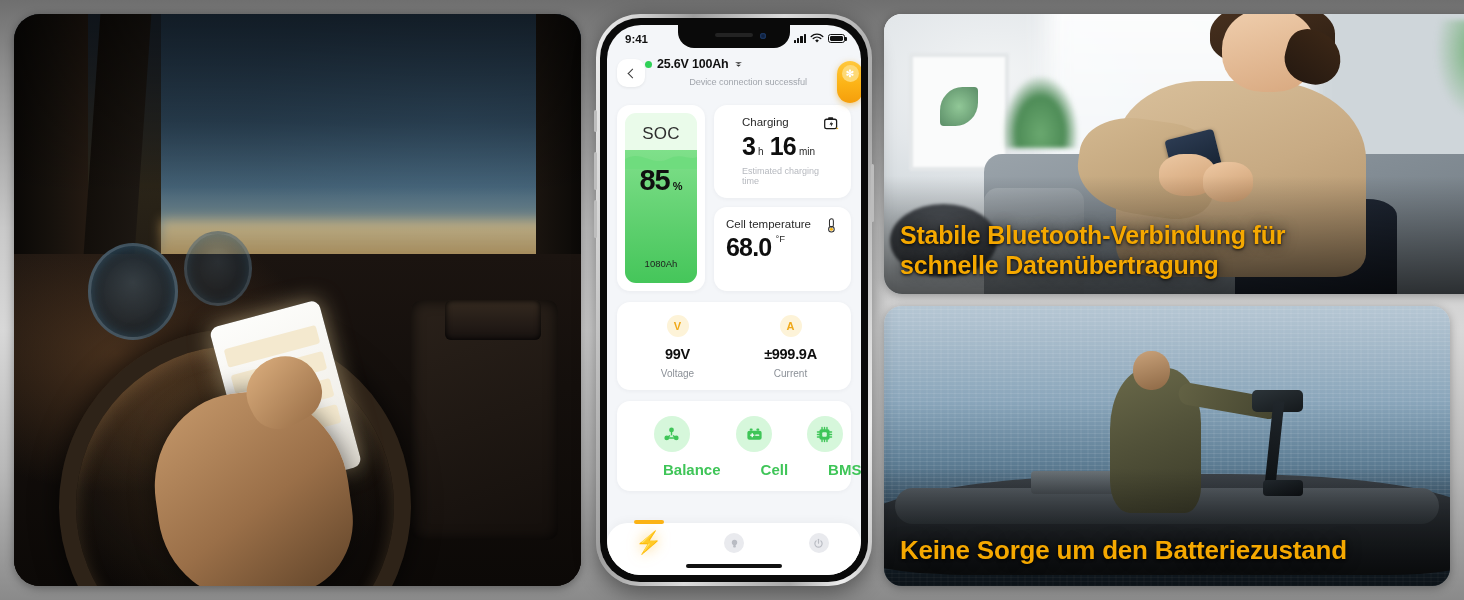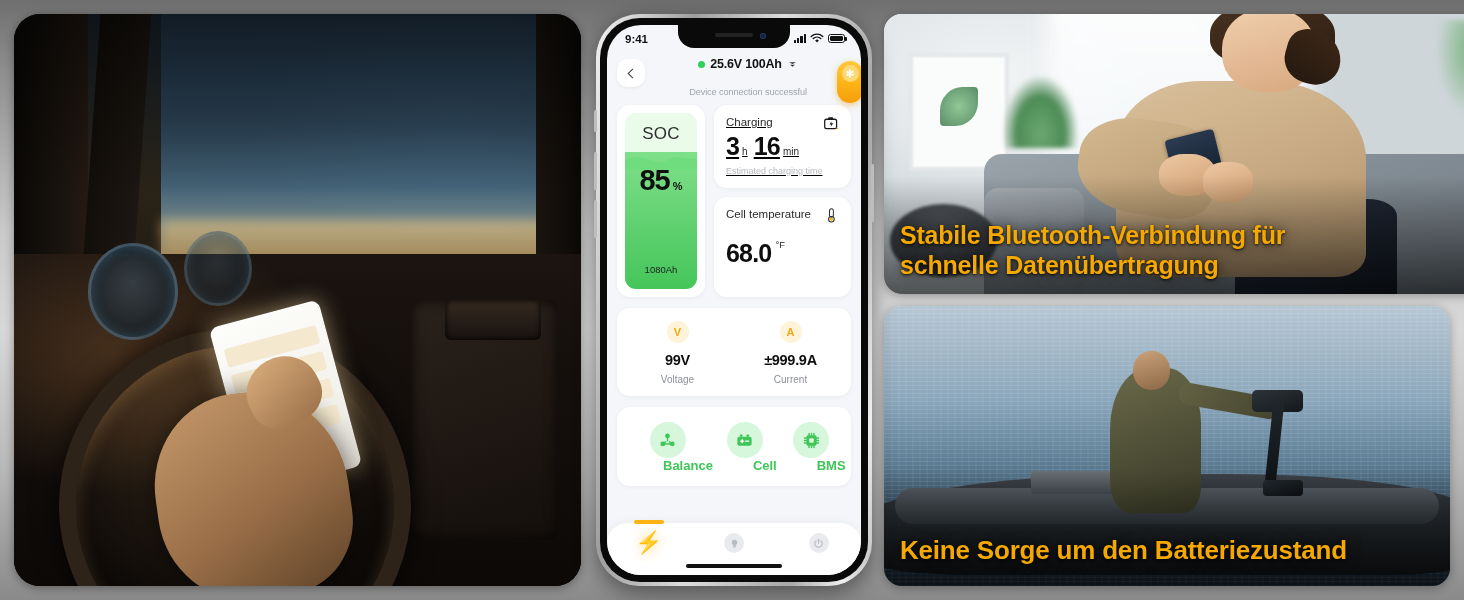--- a/index.html
+++ b/index.html
@@ -290,25 +290,25 @@
     display:flex; align-items:flex-start; padding:0 10px;
   }
   .back-btn {
     width:28px; height:28px; border-radius:10px; background:#fff;
     display:flex; align-items:center; justify-content:center;
     box-shadow:0 1px 3px rgba(0,0,0,.07); flex:0 0 auto; margin-top:4px;
   }
   .back-chev { width:7px; height:7px; border-left:1.8px solid #3a3a3a;
     border-bottom:1.8px solid #3a3a3a; transform:rotate(45deg); margin-left:3px; }
   .hdr-center { flex:1; text-align:center; padding-top:2px; }
-  .hdr-title-row { display:flex; align-items:center; justify-content:center; gap:5px; }
+  .hdr-title-row { display:flex; align-items:center; gap:5px; }
   .dot-green { width:7px; height:7px; border-radius:50%; background:#30d158; }
   .hdr-title { font-size:12.5px; font-weight:700; color:#111; letter-spacing:-.2px; }
   .hdr-caret { width:11px; height:11px; color:#333; }
-  .hdr-sub { font-size:9.2px; color:#a2a6ad; margin-top:16px; letter-spacing:-.1px; }
+  .hdr-sub { font-size:9.2px; color:#a2a6ad; margin-top:6px; letter-spacing:-.1px; }
   .bt-pill {
     position:absolute; right:-2px; top:6px; width:26px; height:42px;
     border-radius:13px;
     background:linear-gradient(180deg,#ffc83d 0%,#fcb316 55%,#f59e0b 100%);
     box-shadow:0 2px 6px rgba(230,160,20,.5);
     display:flex; align-items:flex-start; justify-content:center; padding-top:4px;
   }
   .bt-circle { width:17px; height:17px; border-radius:50%;
     background:#fdd976; display:flex; align-items:center; justify-content:center; }
   .bt-glyph { color:#fff; font-size:10px; font-weight:700; line-height:1; }
@@ -334,51 +334,51 @@
   .soc-label { position:relative; z-index:2; font-size:17px; color:#2e2e2e;
     font-weight:400; margin-top:11px; letter-spacing:.2px; }
   .soc-val { position:relative; z-index:2; margin-top:20px;
     display:flex; align-items:baseline; }
   .soc-num { font-size:29px; font-weight:700; color:#101010; letter-spacing:-1px; }
   .soc-pct { font-size:11px; font-weight:700; color:#101010; margin-left:3px; }
   .soc-ah { position:relative; z-index:2; margin-top:auto; margin-bottom:14px;
     font-size:9.5px; color:#1e1e1e; }
 
   .col-right { flex:1; display:flex; flex-direction:column; gap:9px; }
-  .chg-card { padding:11px 12px 12px; position:relative;text-decoration:underline; }
+  .chg-card { padding:11px 28px 12px; position:relative; }
   .chg-title { font-size:11.5px; color:#2a2a2a; font-weight:400; }
   .chg-time { margin-top:4px; display:flex; align-items:baseline; }
   .chg-big { font-size:25px; font-weight:700; color:#0e0e0e; letter-spacing:-.8px; }
   .chg-unit { font-size:10px; color:#2a2a2a; margin:0 6px 0 3px; }
   .chg-sub { margin-top:5px; font-size:9px; color:#b6b9bf; }
   .card-ic { position:absolute; right:11px; top:10px; width:17px; height:17px; }
 
   .tmp-card { padding:11px 12px 29px; position:relative; }
   .tmp-title { font-size:11.5px; color:#2a2a2a; }
-  .tmp-row { margin-top:19px; display:flex; align-items:flex-start; }
+  .tmp-row { margin-top:3px; display:flex; align-items:flex-start; }
   .tmp-big { font-size:25px; font-weight:700; color:#0e0e0e; letter-spacing:-.8px; }
   .tmp-unit { font-size:9.5px; color:#2a2a2a; margin-left:4px; }
 
   .metrics-card { margin-top:11px; padding:13px 4px 11px;
     display:flex; }
   .metric { flex:1; display:flex; flex-direction:column; align-items:center; }
   .m-ic { width:22px; height:22px; border-radius:50%; background:#fdf3d8;
     display:flex; align-items:center; justify-content:center;
     color:#f0a818; font-size:11px; font-weight:700; }
   .m-val { margin-top:9px; font-size:14.5px; font-weight:700; color:#0e0e0e;
     letter-spacing:-.3px; }
   .m-lbl { margin-top:6px; font-size:10px; color:#8b9097; }
 
   .tools-card { margin-top:11px; padding:15px 6px 13px; display:flex; }
   .tool { flex:1; display:flex; flex-direction:column; align-items:center; }
   .t-ic { width:36px; height:36px; border-radius:50%;
     display:flex; align-items:center; justify-content:center; }
   .t-green { background:#d6f7db; color:#3fc558; }
   .t-orange { background:linear-gradient(160deg,#ffc389,#fca45e); color:#fff; }
-  .t-lbl { font-size:13px; font-weight:700;padding-left:40px; }
+  .t-lbl { margin-top:9px; font-size:15px; font-weight:700;padding-left:40px; }
   .lbl-green { color:#3fc558; }
   .lbl-orange { color:#f7852c; }
 
   
   .tabbar {
     position:absolute; left:0; right:0; bottom:0; height:52px;
     background:#fff; border-radius:22px 22px 34px 34px;
     display:flex; align-items:center; z-index:3;
     box-shadow:0 -2px 10px rgba(0,0,0,.04);
   }

